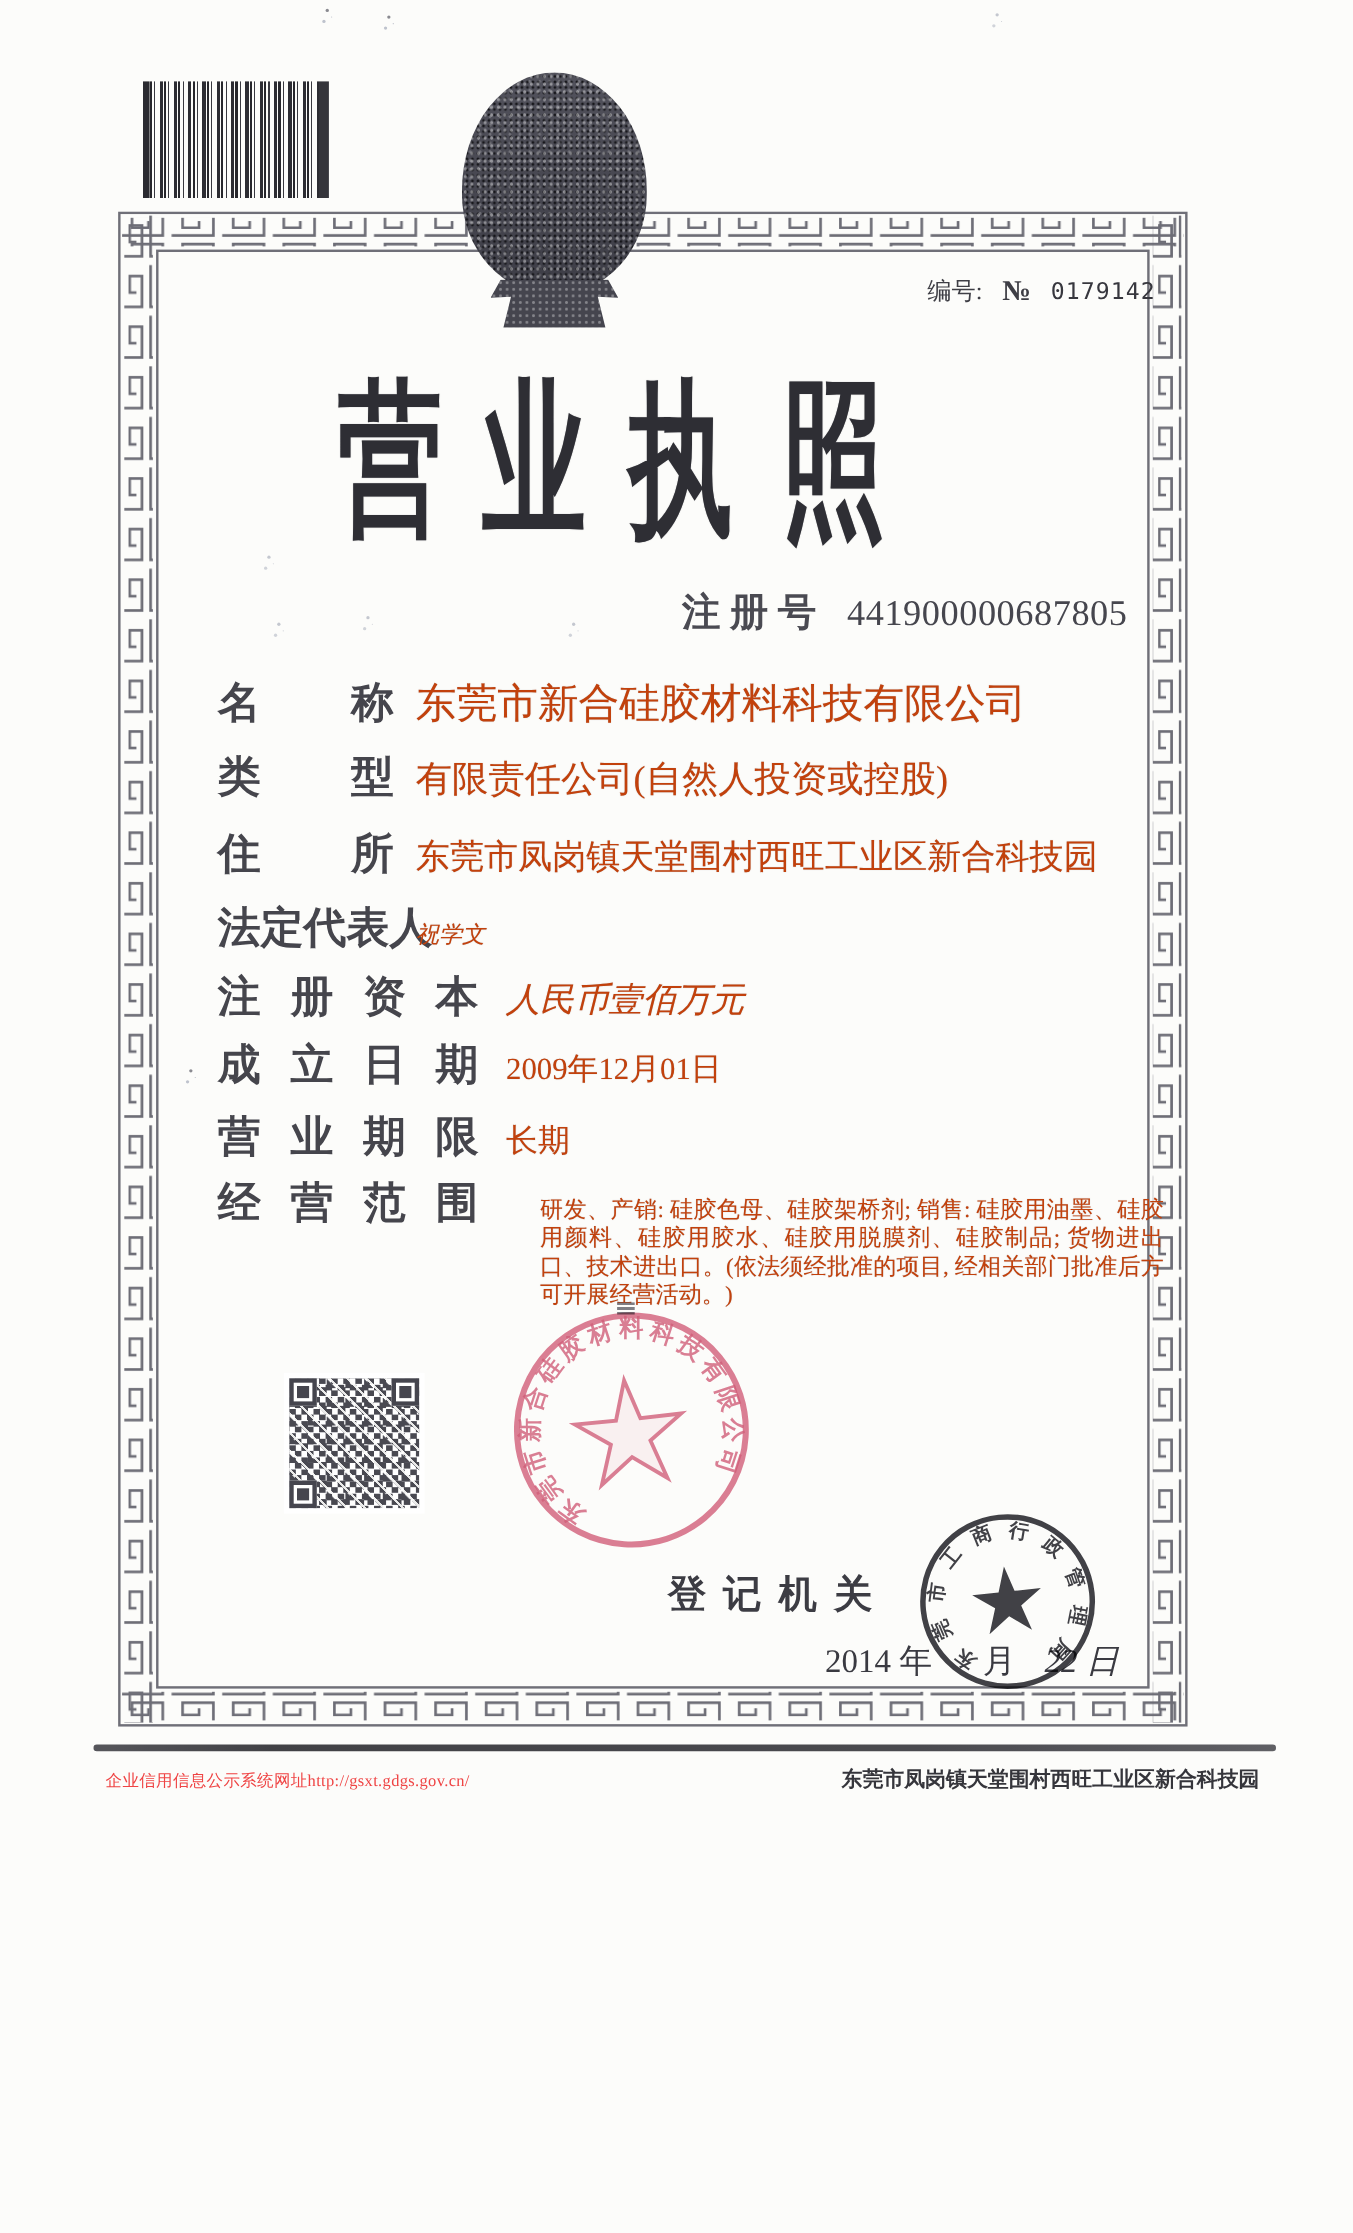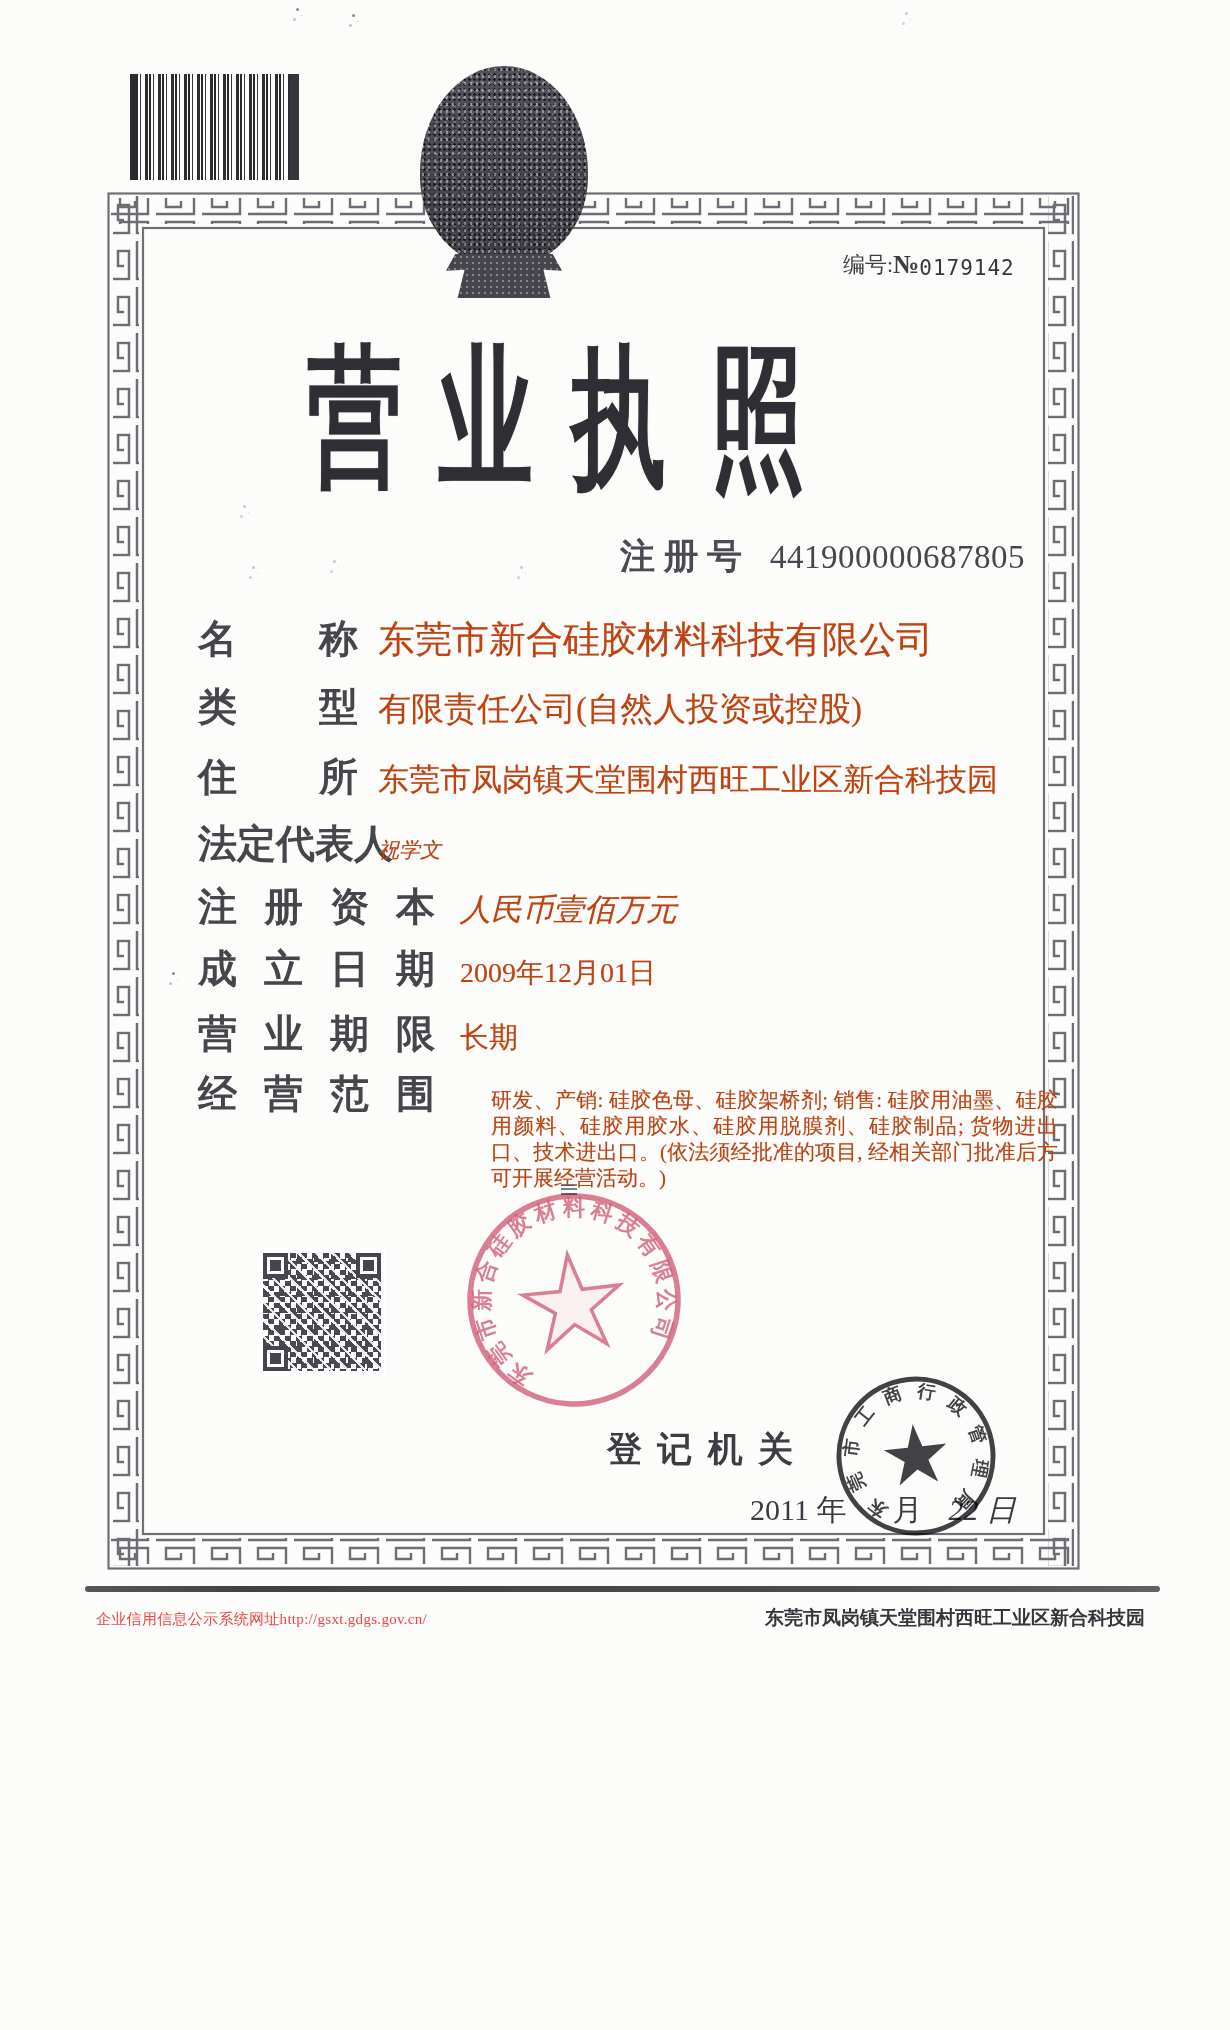--- a/index.html
+++ b/index.html
@@ -27,21 +27,21 @@
     background-position:0 0,3px 4px,2px 1px,0 0;}
   .emblem .base{position:absolute;left:26px;bottom:0;width:116px;height:44px;
     clip-path:polygon(8% 0,92% 0,100% 38%,84% 36%,90% 100%,10% 100%,16% 36%,0 38%);
     background-color:#45454e;
     background-image:radial-gradient(rgba(250,250,250,.35) 1px,rgba(0,0,0,0) 1.6px);background-size:6px 6px;}
 
   
   .frame{position:absolute;left:107px;top:192px;z-index:1;opacity:.9;}
 
   
-  .serial{position:absolute;left:843px;top:250px;display:flex;align-items:flex-end;gap:0;
+  .serial{position:absolute;left:843px;top:250px;display:flex;align-items:center;gap:18px;
           font-size:22px;color:#3e3e45;z-index:4;}
   .serial .no-sym{font-weight:700;font-size:26px;}
   .serial .serial-digits{font-family:"DejaVu Sans Mono",monospace;font-size:21px;letter-spacing:1px;color:#37373e;}
 
   
   .title-char{position:absolute;top:342px;width:92px;text-align:center;font-size:152px;line-height:155px;
     font-weight:900;color:#2e2e34;transform:scaleX(.62);transform-origin:center;
     text-shadow:0 0 1px rgba(60,60,66,.6);z-index:4;}
 
   
@@ -242,21 +242,21 @@
     </svg>
 
   <div class="registrar">
     <span>登</span>
     <span>记</span>
     <span>机</span>
     <span>关</span>
   </div>
 
   <div class="dateline">
-    <span class="dp-year">2011 年</span>
+    <span class="dp-year">2014 年</span>
     <span class="dp-month">月</span>
     <span class="dp-day">22 日</span>
   </div>
 
   <svg id="registry-seal" class="seal seal-black" width="170" height="170" viewBox="0 0 170 170">
       <circle cx="85" cy="85" r="77" fill="none" stroke="#26262c" stroke-width="5" opacity="0.87"></circle>
       <path d="M85.0,53.0L92.3,75.9L116.4,75.8L96.9,89.9L104.4,112.7L85.0,98.5L65.6,112.7L73.1,89.9L53.6,75.8L77.7,75.9Z" fill="#26262c" opacity="0.87"></path>
       <text x="45.52129422482736" y="128.84554470316624" transform="rotate(-138 45.52129422482736 128.84554470316624)" text-anchor="middle" fill="#26262c" font-size="18" font-weight="bold" opacity="0.87" font-family="&quot;Liberation Serif&quot;,serif">东</text>
       <text x="28.679329697383814" y="102.57788658127043" transform="rotate(-107.33333333333333 28.679329697383814 102.57788658127043)" text-anchor="middle" fill="#26262c" font-size="18" font-weight="bold" opacity="0.87" font-family="&quot;Liberation Serif&quot;,serif">莞</text>
       <text x="27.590352635790396" y="71.39366362619602" transform="rotate(-76.66666666666666 27.590352635790396 71.39366362619602)" text-anchor="middle" fill="#26262c" font-size="18" font-weight="bold" opacity="0.87" font-family="&quot;Liberation Serif&quot;,serif">市</text>

